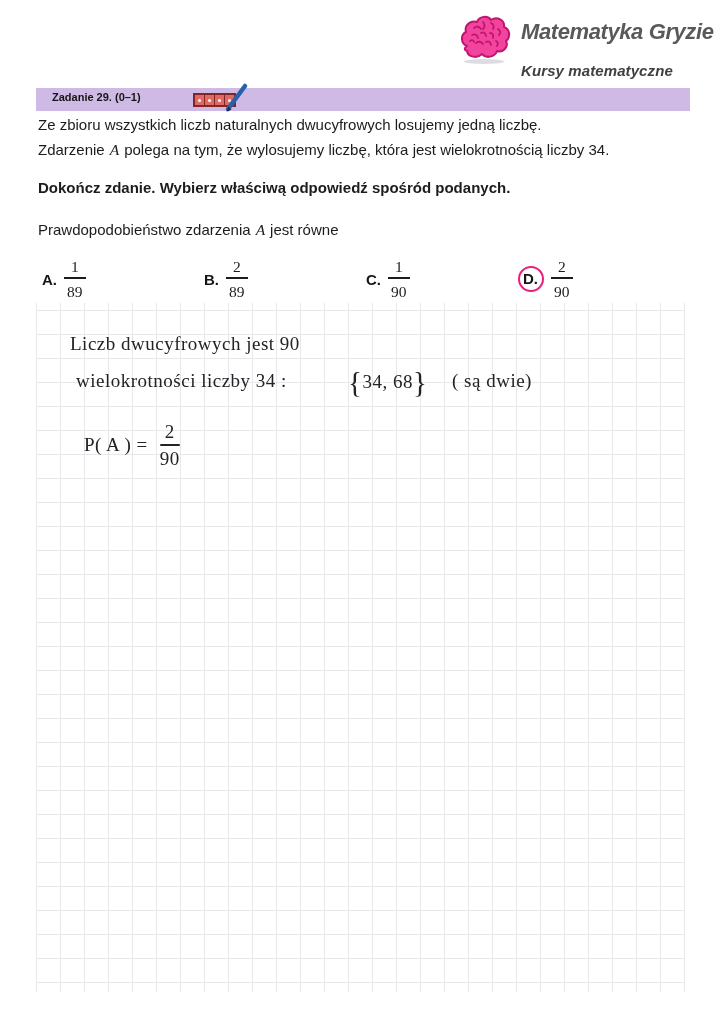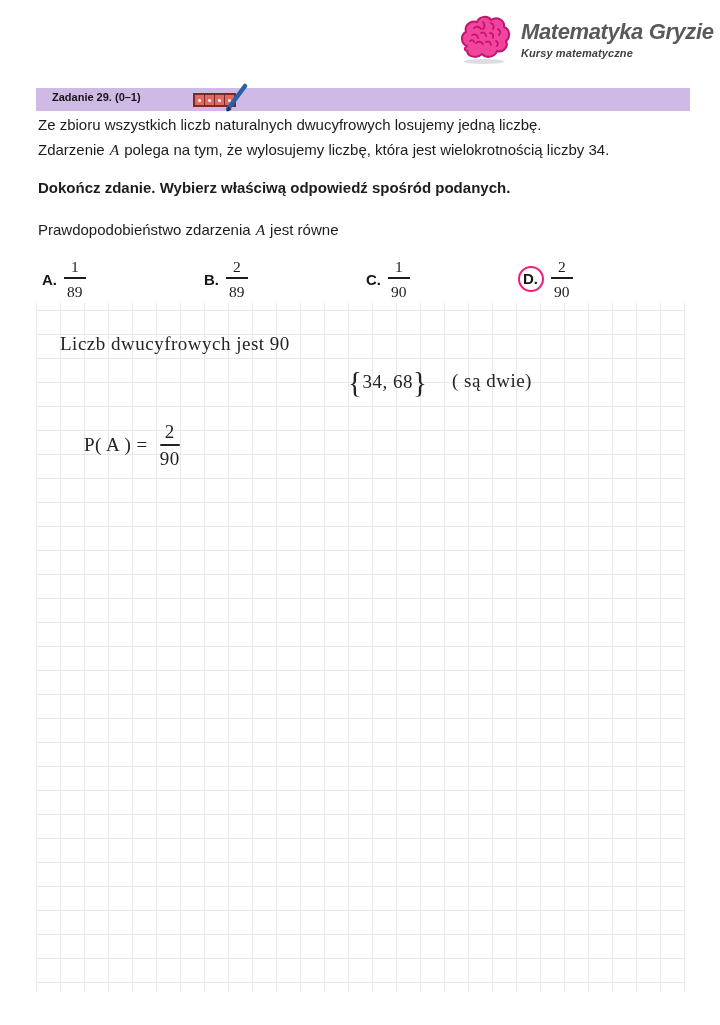--- a/index.html
+++ b/index.html
@@ -4,21 +4,21 @@
 <style>
   html,body{margin:0;padding:0;background:#ffffff;}
   .page{
     position:relative;width:720px;height:1025px;background:#ffffff;overflow:hidden;
     font-family:"Liberation Sans", sans-serif;color:#1d1b1c;
   }
   
   .logo{position:absolute;left:458px;top:13px;display:flex;align-items:flex-start;font-style:italic;}
   .logo-text{margin-left:9px;padding-top:7px;}
   .logo-title{font-size:22px;font-weight:bold;color:#58595b;letter-spacing:-0.4px;line-height:1.1;}
-  .logo-sub{font-size:11px;font-weight:bold;color:#3f4042;margin-top:3px;letter-spacing:0.1px;}
+  .logo-sub{font-size:15px;font-weight:bold;color:#3f4042;margin-top:18px;letter-spacing:0.1px;}
   
   .task-bar{position:absolute;left:36px;top:88px;width:654px;height:23px;background:#cfb9e5;}
   .task-title{position:absolute;left:16px;top:3px;font-size:11px;font-weight:bold;color:#161414;}
   .blocks{position:absolute;left:157px;top:5px;display:flex;gap:1px;padding:1px;background:#7e2726;border:1px solid #7e2726;}
   .block{width:9px;height:10px;background:#e06a63;position:relative;}
   .block::after{content:"";position:absolute;left:3px;top:3.5px;width:3px;height:3px;background:#ffffff;border-radius:50%;}
   .pen{position:absolute;left:185px;top:-7px;}
   
   .tline{position:absolute;left:38px;font-size:15px;color:#1d1b1c;}
   .mathvar{font-family:"Liberation Serif", serif;font-style:italic;font-size:15.5px;padding:0 5px;}
@@ -123,22 +123,23 @@
       <span class="num">2</span>
         <span class="bar"></span>
         <span class="den">90</span>
     </span>
   </div>
 
   <div class="grid-ticks top"></div>
   <div class="grid"></div>
   <div class="grid-ticks bottom"></div>
 
-  <div class="hand" style="left:60px;top:333px;text-align:center;">Liczb dwucyfrowych jest 90</div>
+  <div class="hand" style="left:70px;top:333px;text-align:center;">Liczb dwucyfrowych jest 90</div>
 
+  <div class="hand" style="left:76px;top:370px;">wielokrotności liczby 34 :</div>
   <div class="hand" style="left:348px;top:366px;"><span class="brace">{</span><span>34, 68</span><span class="brace">}</span></div>
   <div class="hand" style="left:452px;top:370px;">( są dwie)</div>
 
   <div class="hand note3" style="left:84px;top:422px;">
     <span>P( A ) =</span>
     <span class="hand-frac">
       <span class="num">2</span>
         <span class="bar"></span>
         <span class="den">90</span>
     </span>

